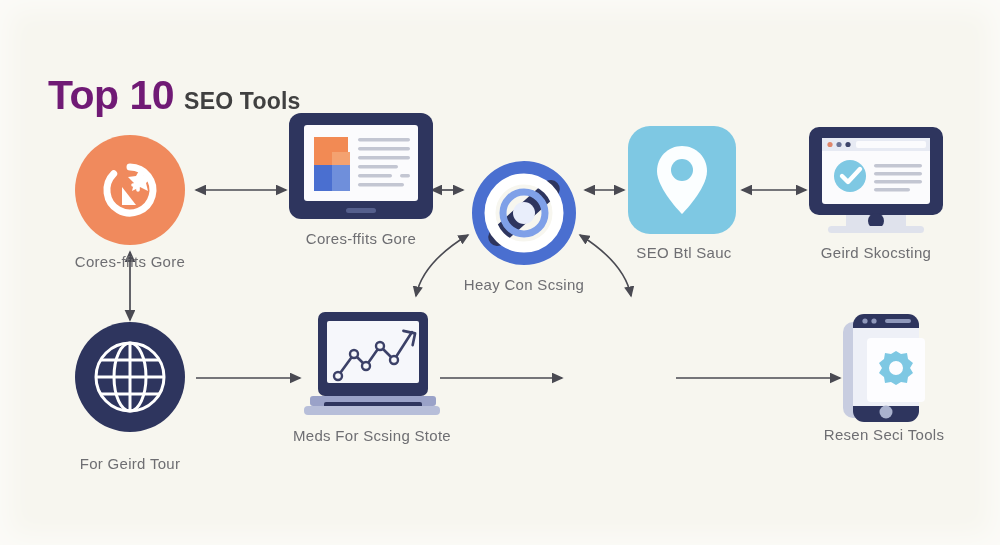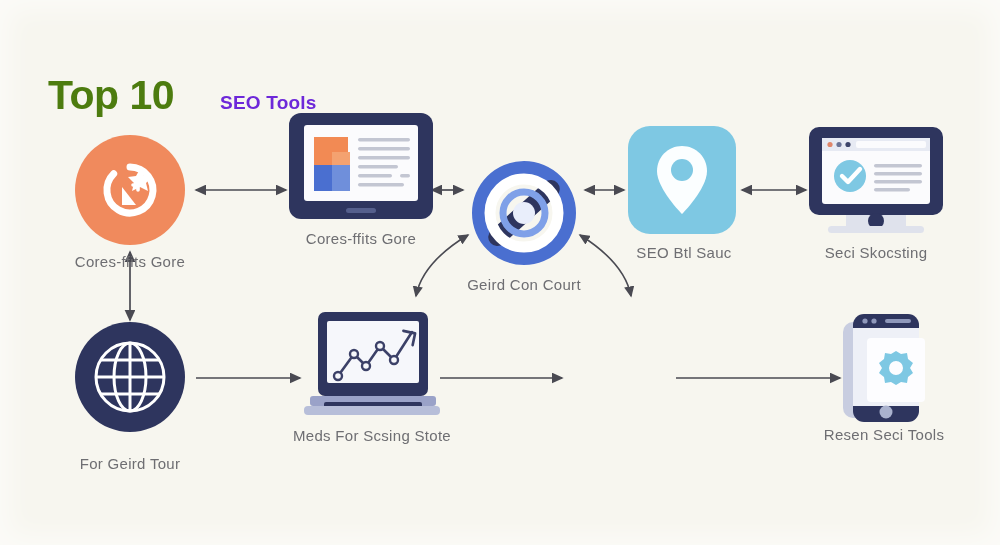--- a/index.html
+++ b/index.html
@@ -21,24 +21,24 @@
     box-shadow:inset 0 0 26px 10px rgba(255,255,255,.55);
   }
 
   
   .title{
     position:absolute;left:48px;top:72px;
     display:flex;align-items:baseline;gap:10px;
     white-space:nowrap;
   }
   .title .big{
-    font-size:41px;font-weight:bold;color:#4d7c0f;letter-spacing:-.5px;
+    font-size:41px;font-weight:bold;color:#701a75;letter-spacing:-.5px;
   }
   .title .small{
-    font-size:19px;font-weight:bold;color:#6d28d9;letter-spacing:.2px;margin-left:36px;
+    font-size:23px;font-weight:bold;color:#404040;letter-spacing:.2px;
   }
 
   
   .node{position:absolute;}
   .node .cap{
     position:absolute;left:50%;transform:translateX(-50%);
     white-space:nowrap;font-size:15px;color:#6e6e72;
     letter-spacing:.3px;
   }
 
@@ -149,21 +149,21 @@
         <path d="M61 3 a52 52 0 0 1 52 52 h-18 a34 34 0 0 0 -34 -34 z"></path>
         <path d="M113 55 a52 52 0 0 1 -52 52 v-18 a34 34 0 0 0 34 -34 z"></path>
         <path d="M61 107 a52 52 0 0 1 -52 -52 h18 a34 34 0 0 0 34 34 z"></path>
         <path d="M9 55 a52 52 0 0 1 52 -52 v18 a34 34 0 0 0 -34 34 z"></path>
       </g>
       <rect x="16" y="46" width="90" height="18" rx="9" fill="#2e355e" transform="rotate(-42 61 55)"></rect>
       <circle cx="61" cy="55" r="34" fill="none" stroke="#ffffff" stroke-width="11"></circle>
       <circle cx="61" cy="55" r="21" fill="none" stroke="#7fa0e8" stroke-width="7"></circle>
       <circle cx="61" cy="55" r="11" fill="#e9eefb"></circle>
     </svg>
-    <div class="cap" style="top:118px;">Geird Con Court</div>
+    <div class="cap" style="top:118px;">Heay Con Scsing</div>
   </div>
 
   <div class="node" style="left:628px;top:126px;width:112px;">
     <div class="sq-lightblue">
       <svg width="56" height="74" viewBox="0 0 56 74">
         <path d="M28 3 C14 3 3 14 3 28 C3 46 28 71 28 71 C28 71 53 46 53 28 C53 14 42 3 28 3 z" fill="#fbfeff"></path>
         <circle cx="28" cy="27" r="11" fill="#7ec8e3"></circle>
       </svg>
     </div>
     <div class="cap" style="top:118px;">SEO Btl Sauc</div>
@@ -183,21 +183,21 @@
       <g fill="#c3c6d2">
         <rect x="66" y="38" width="48" height="3.6" rx="1.8"></rect>
         <rect x="66" y="46" width="48" height="3.6" rx="1.8"></rect>
         <rect x="66" y="54" width="48" height="3.6" rx="1.8"></rect>
         <rect x="66" y="62" width="36" height="3.6" rx="1.8"></rect>
       </g>
       <rect x="38" y="89" width="60" height="12" fill="#dfe2ec"></rect>
       <circle cx="68" cy="95" r="8" fill="#2e355e"></circle>
       <rect x="20" y="100" width="96" height="7" rx="3.5" fill="#dfe2ec"></rect>
     </svg>
-    <div class="cap" style="top:118px;">Seci Skocsting</div>
+    <div class="cap" style="top:118px;">Geird Skocsting</div>
   </div>
 
   <div class="node" style="left:75px;top:322px;width:110px;">
     <div class="circle-navy">
       <svg width="82" height="82" viewBox="0 0 82 82">
         <circle cx="41" cy="41" r="34" fill="none" stroke="#ffffff" stroke-width="3"></circle>
         <ellipse cx="41" cy="41" rx="16" ry="34" fill="none" stroke="#ffffff" stroke-width="3"></ellipse>
         <line x1="41" y1="7" x2="41" y2="75" stroke="#ffffff" stroke-width="3"></line>
         <line x1="7" y1="41" x2="75" y2="41" stroke="#ffffff" stroke-width="3"></line>
         <path d="M12 24 h58" fill="none" stroke="#ffffff" stroke-width="3"></path>

